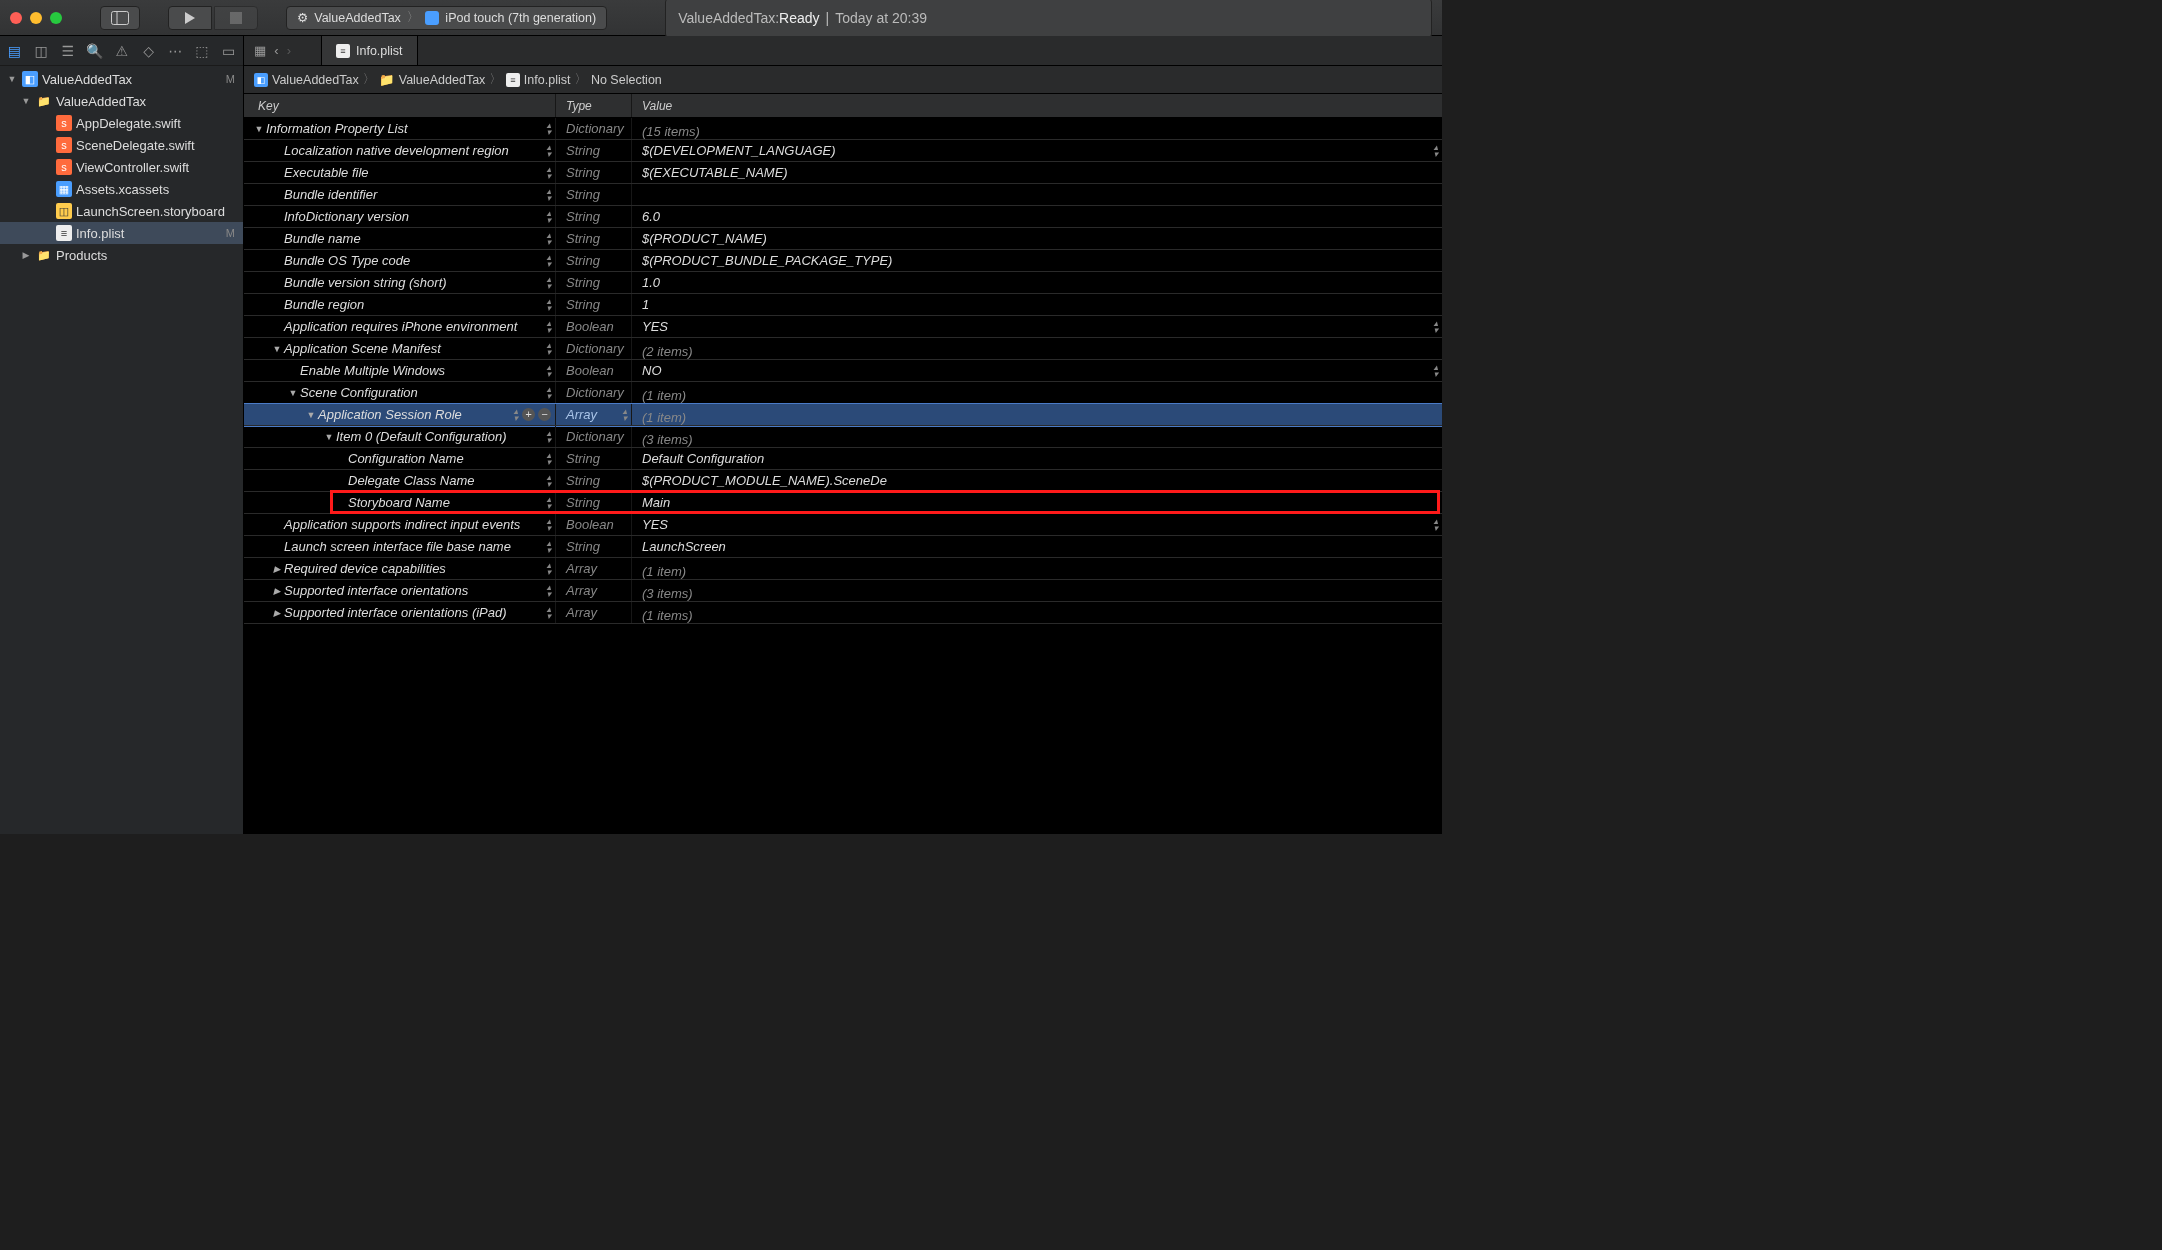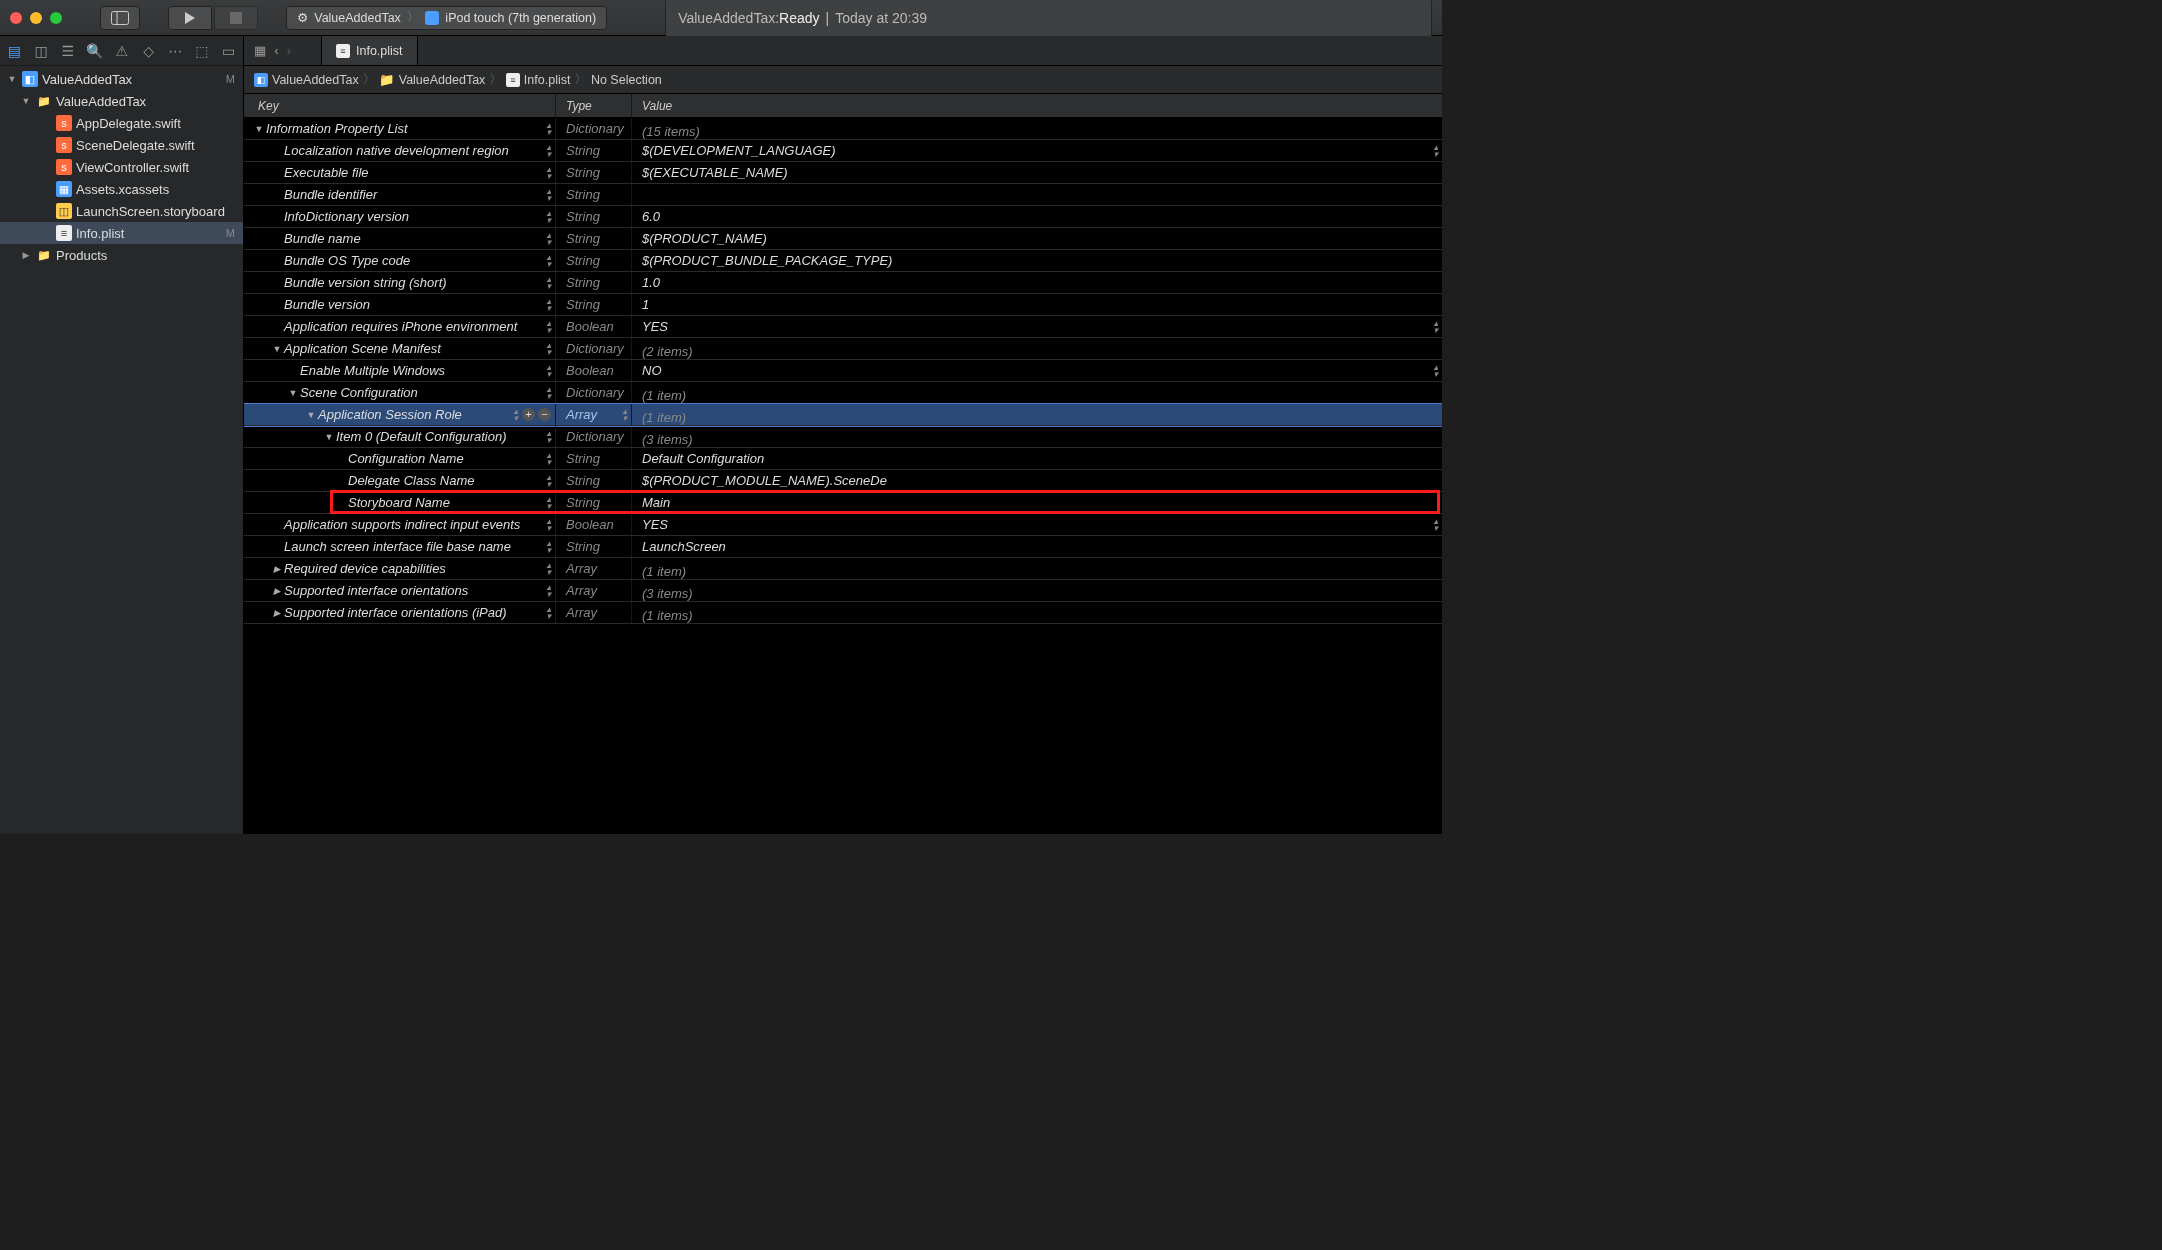--- a/index.html
+++ b/index.html
@@ -515,21 +515,21 @@
               </span>
             </div>
             <div class="col-type">String</div>
             <div class="col-val">
               <span>1.0</span>
             </div>
           </div>
           <div class="plist-row pl-1">
             <div class="col-key">
               <span class="disclosure"></span>
-              <span>Bundle version</span>
+              <span>Bundle region</span>
               <span class="stepper">
                 <span>▴</span>
                 <span>▾</span>
               </span>
             </div>
             <div class="col-type">String</div>
             <div class="col-val">
               <span>1</span>
             </div>
           </div>

